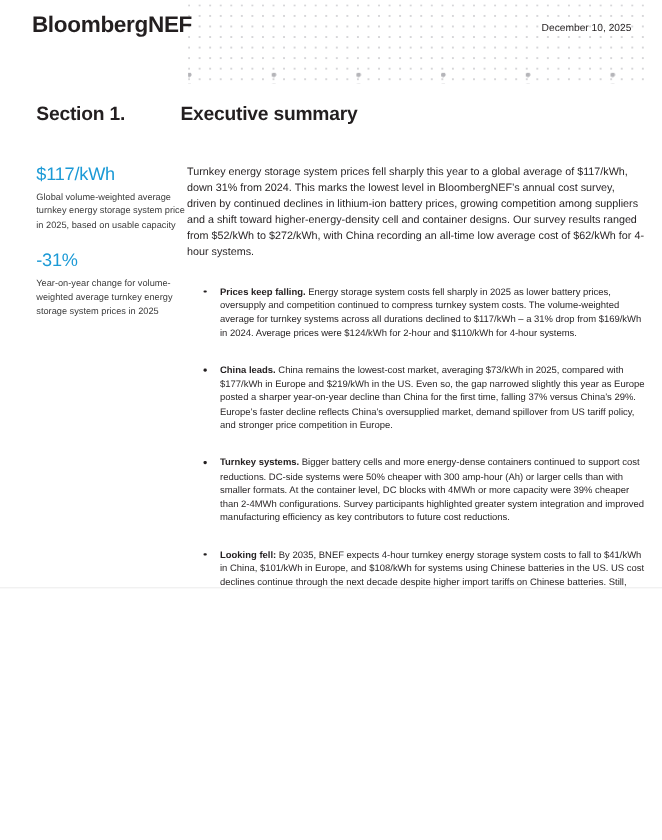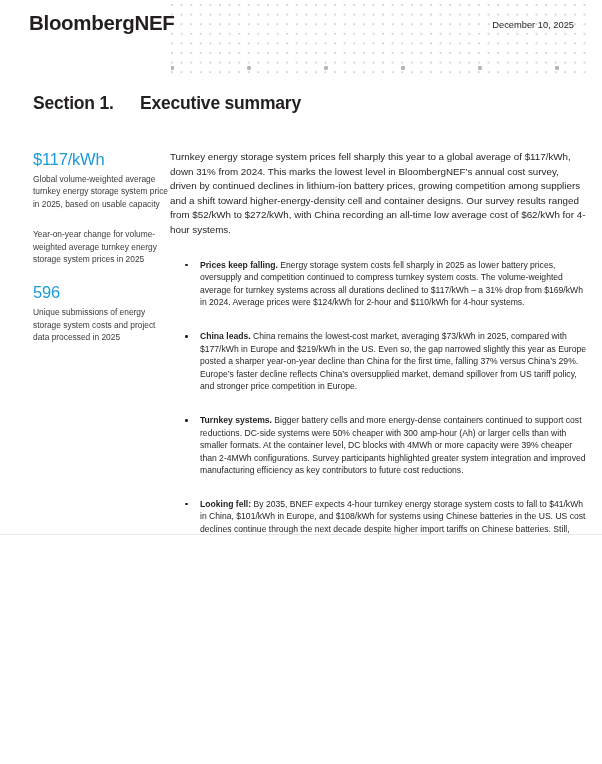--- a/index.html
+++ b/index.html
@@ -75,20 +75,21 @@
   }
 
   
   .section-title-row {
     position: absolute;
     left: 0;
     top: 93px;
     width: 602px;
     display: flex;
     align-items: baseline;
+    gap: 24px;
   }
   .section-label {
     width: 140px;
     padding-left: 33px;
     box-sizing: border-box;
     font-size: 17.5px;
     font-weight: bold;
     color: #231f20;
     letter-spacing: -0.2px;
   }
@@ -186,25 +187,22 @@
   </div>
 
   <div class="body">
 
     <div class="stats-col">
       <div class="stat">
         <div class="stat-value">$117/kWh</div>
         <div class="stat-caption">Global volume-weighted average turnkey energy storage system price in 2025, based on usable capacity</div>
       </div>
       <div class="stat">
+        <div class="stat-value">-31%</div>
         <div class="stat-caption">Year-on-year change for volume-weighted average turnkey energy storage system prices in 2025</div>
-      </div>
-      <div class="stat">
-        <div class="stat-value">596</div>
-        <div class="stat-caption">Unique submissions of energy storage system costs and project data processed in 2025</div>
       </div>
     </div>
 
     <div class="text-col">
       <p class="lede">Turnkey energy storage system prices fell sharply this year to a global average of $117/kWh, down 31% from 2024. This marks the lowest level in BloombergNEF’s annual cost survey, driven by continued declines in lithium-ion battery prices, growing competition among suppliers and a shift toward higher-energy-density cell and container designs. Our survey results ranged from $52/kWh to $272/kWh, with China recording an all-time low average cost of $62/kWh for 4-hour systems.</p>
       <ul class="bullets">
         <li>
           <span class="blead">Prices keep falling. </span>
           <span>Energy storage system costs fell sharply in 2025 as lower battery prices, oversupply and competition continued to compress turnkey system costs. The volume-weighted average for turnkey systems across all durations declined to $117/kWh – a 31% drop from $169/kWh in 2024. Average prices were $124/kWh for 2-hour and $110/kWh for 4-hour systems.</span>
         </li>

